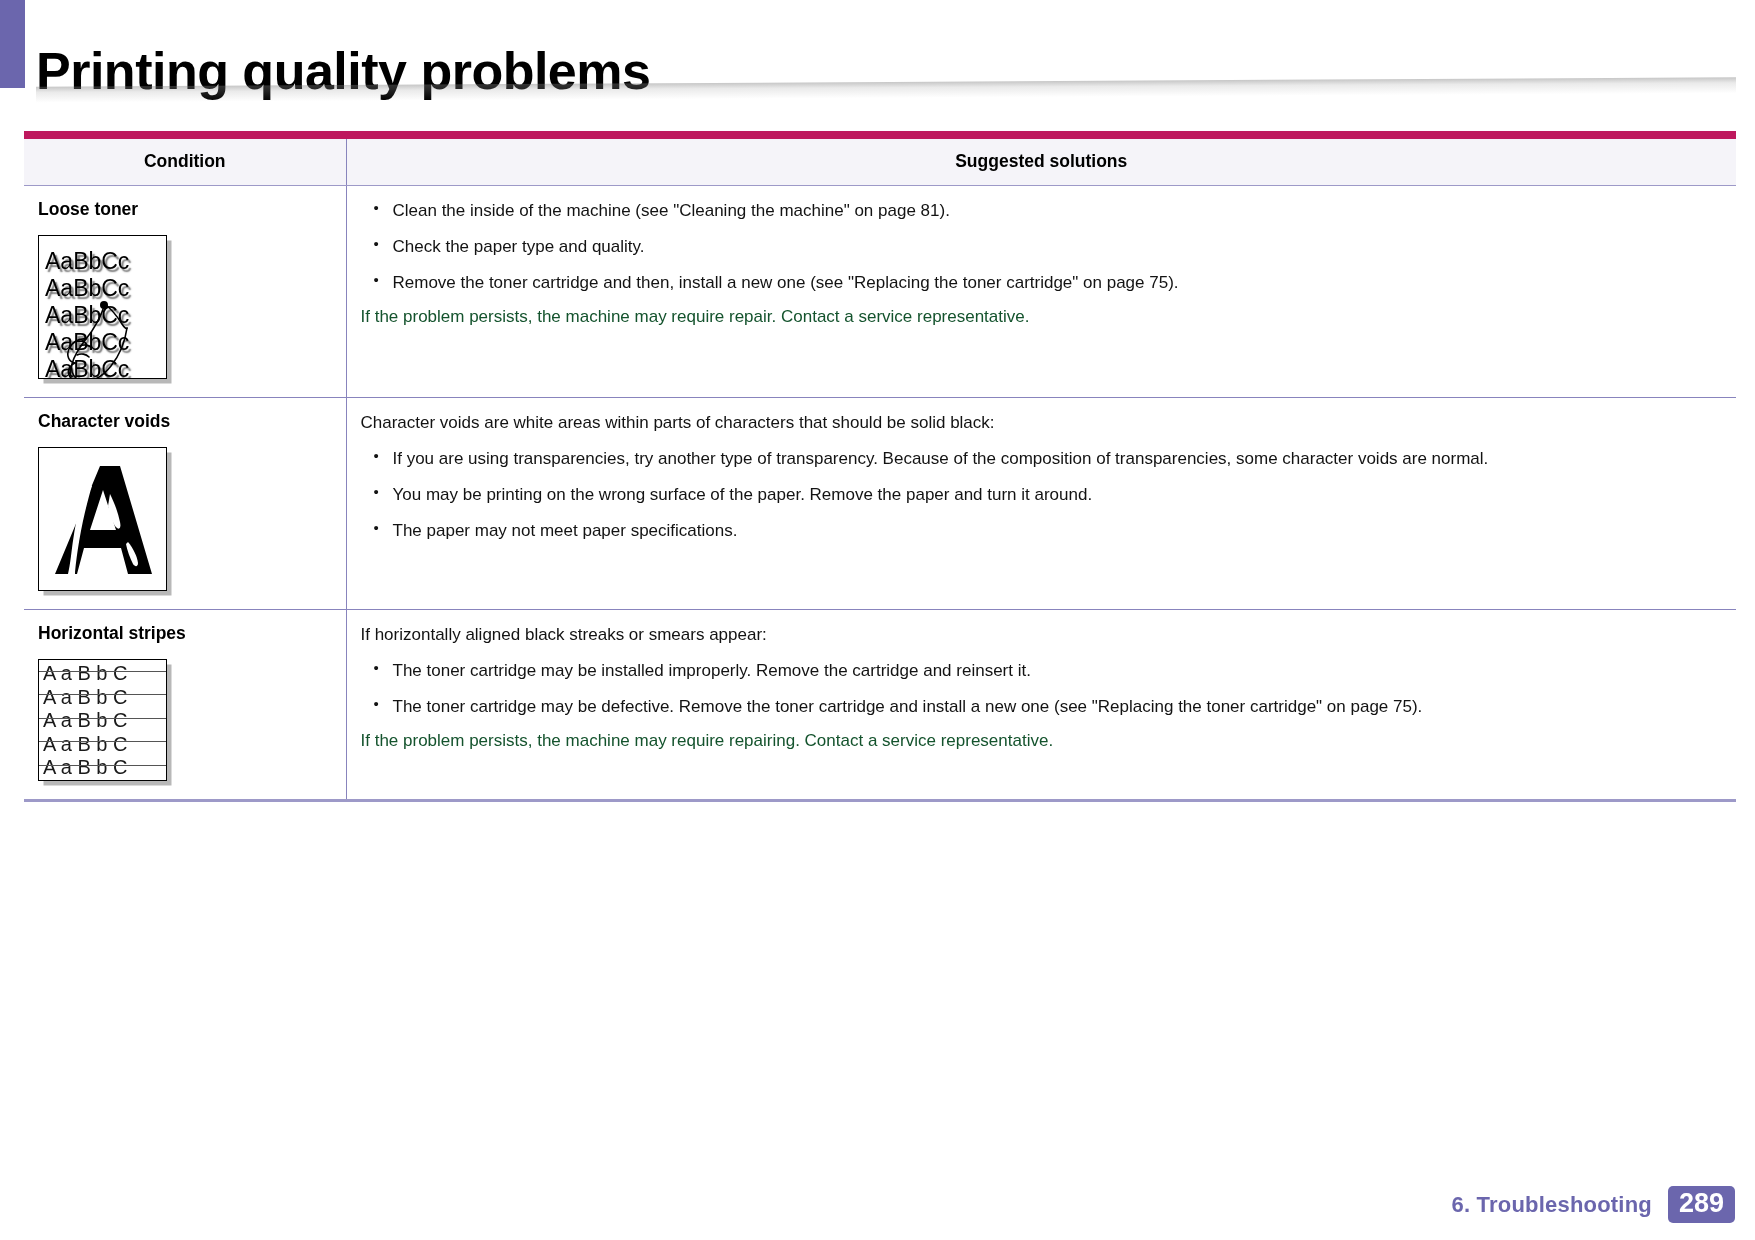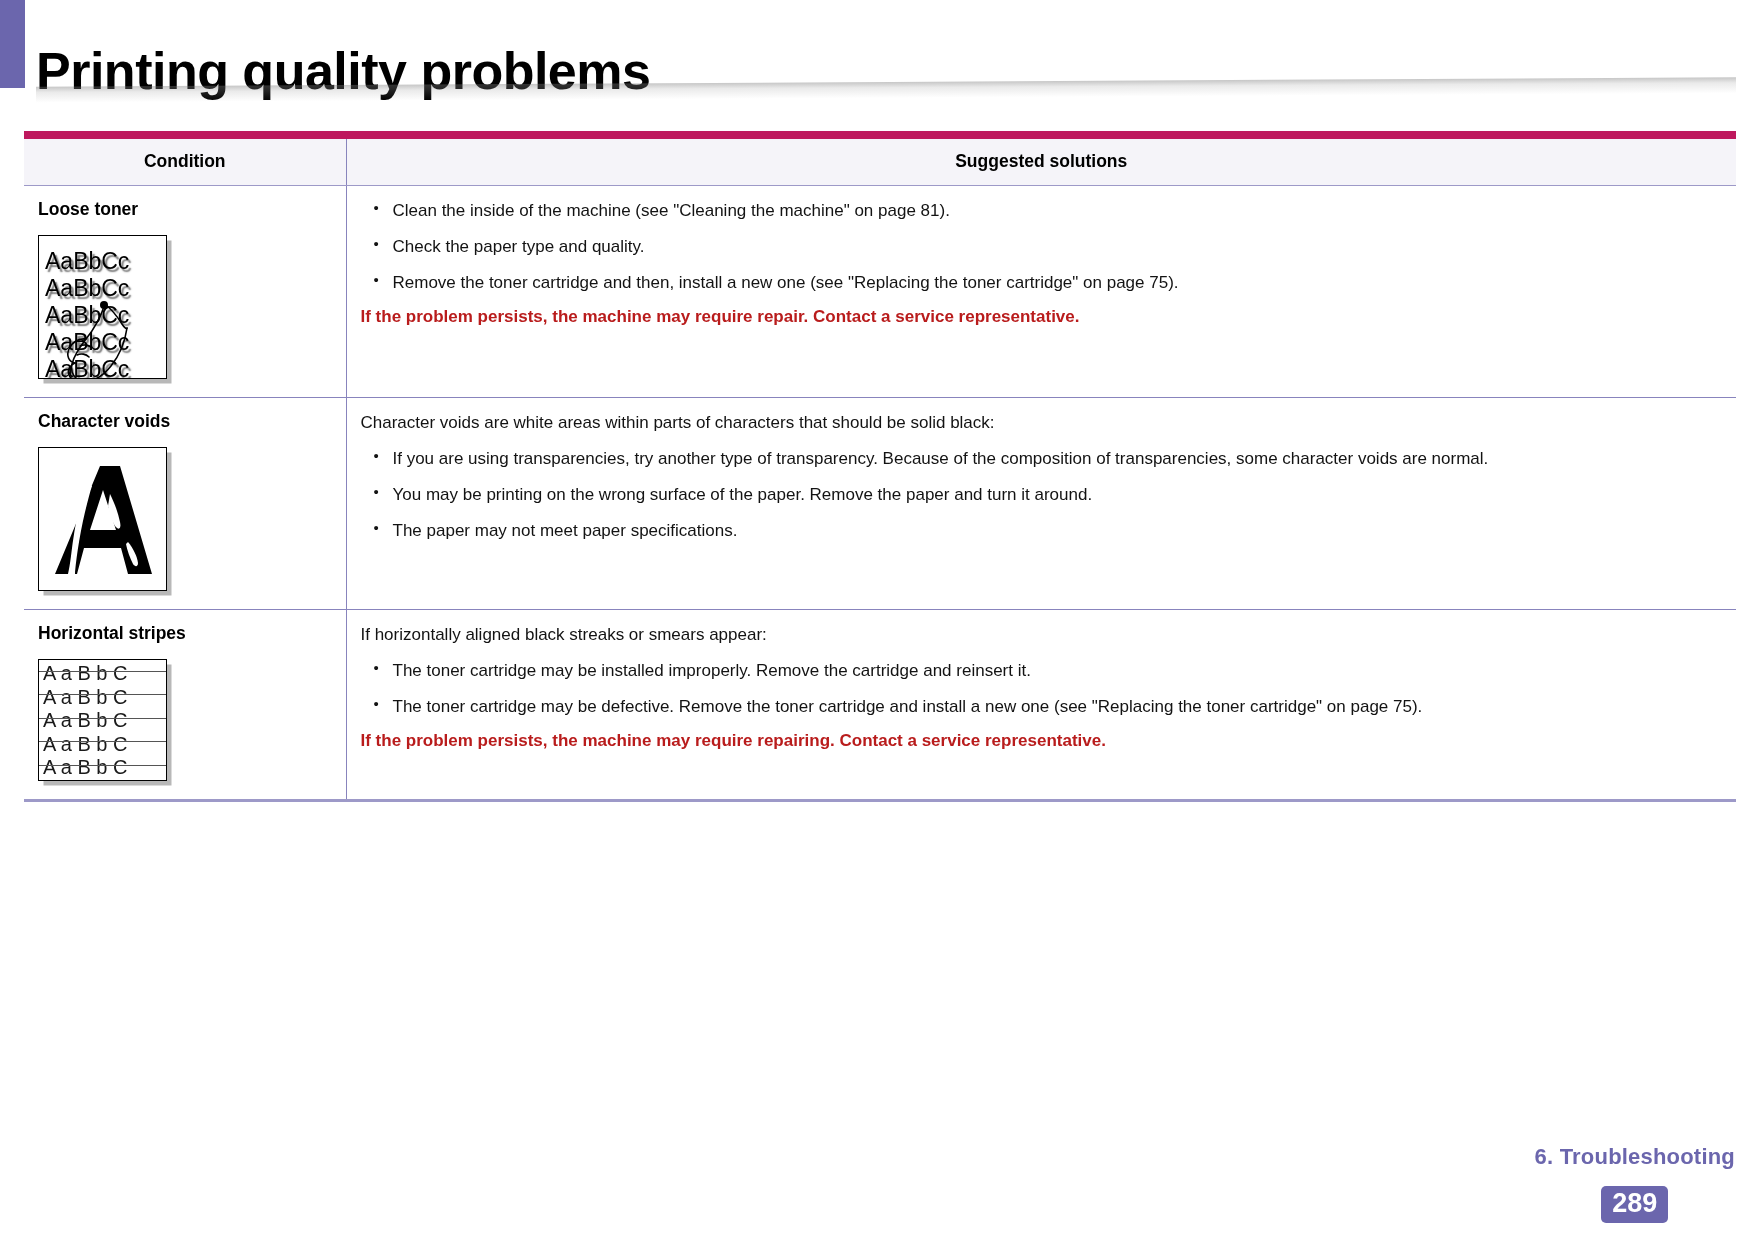--- a/index.html
+++ b/index.html
@@ -104,22 +104,21 @@
   .sol-intro {
     font-size: 17px;
     line-height: 1.42;
     margin: 0 0 12px 0;
     color: #131313;
   }
   .sol-note {
     font-size: 17px;
     line-height: 1.42;
     margin: 10px 0 0 0;
-    color: #b91c1c;
-    font-weight: bold;
+    color: #14532d;
   }
   ul.sol-list {
     list-style: none;
     margin: 0;
     padding: 0;
   }
   ul.sol-list li {
     position: relative;
     font-size: 17px;
     line-height: 1.42;
@@ -217,21 +216,20 @@
   }
 
   
   #page-footer {
     position: absolute;
     right: 20px;
     bottom: 17px;
     display: flex;
     align-items: center;
     gap: 16px;
-    flex-direction: column;
   }
   #footer-chapter {
     font-size: 22px;
     font-weight: bold;
     color: #6b66ad;
     letter-spacing: 0.2px;
   }
   #footer-page-number {
     background: #6b66ad;
     color: #ffffff;

